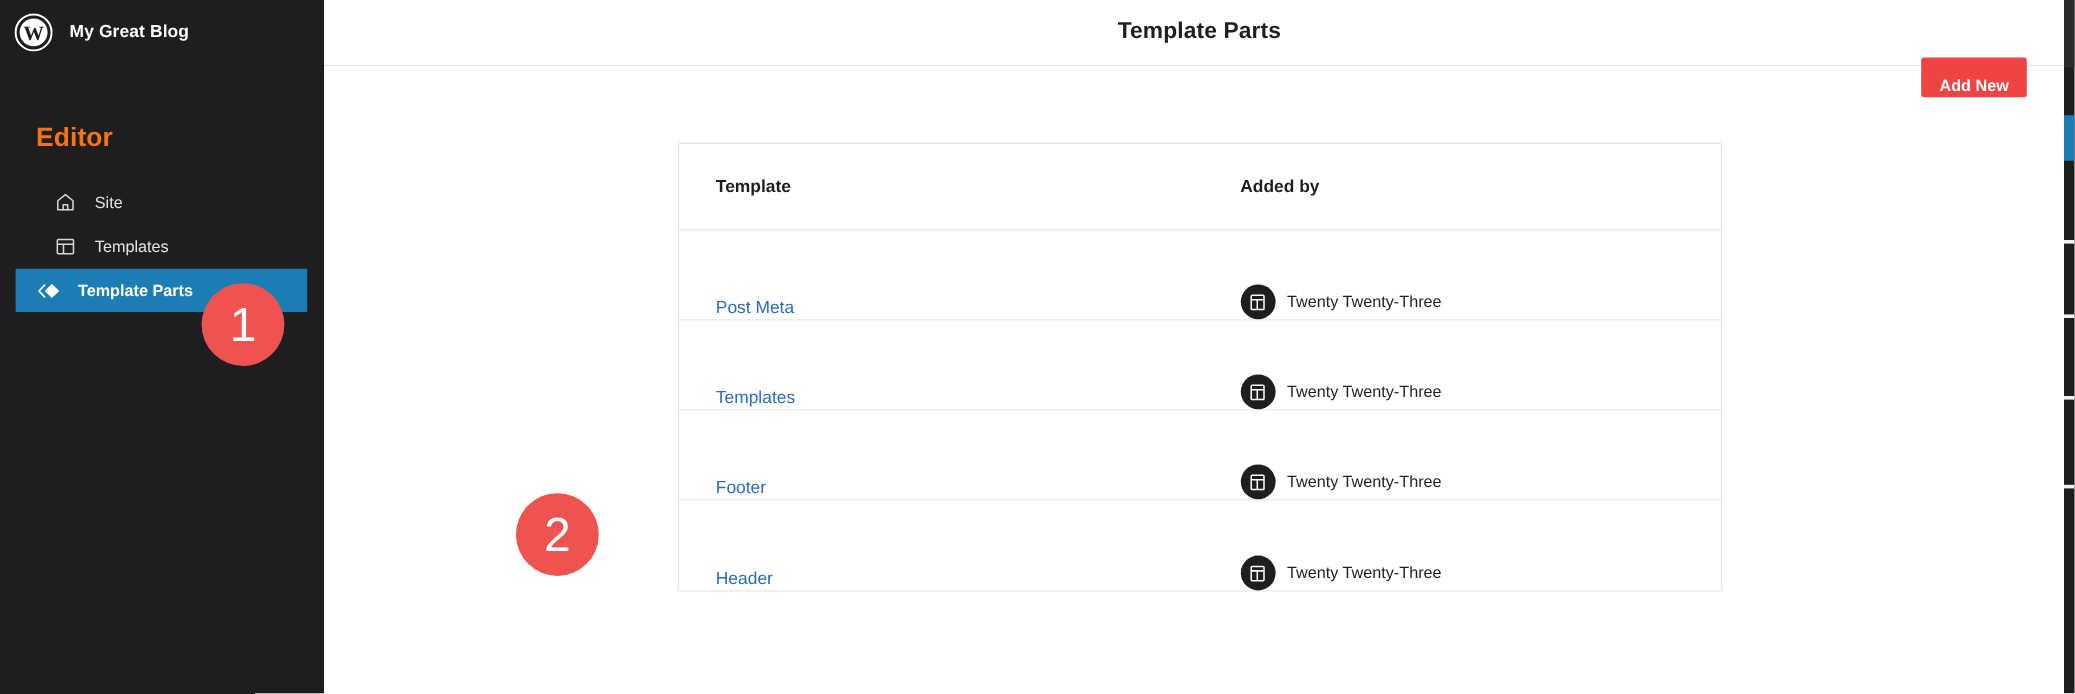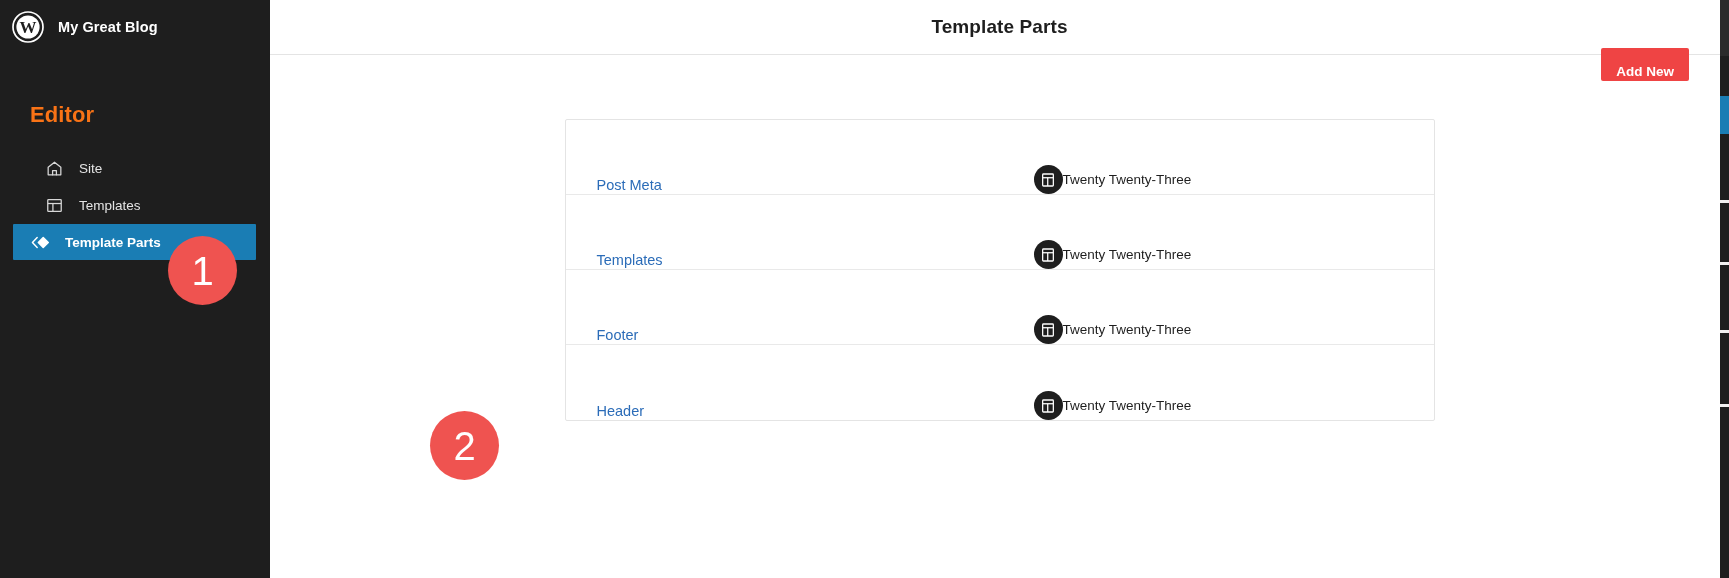--- a/index.html
+++ b/index.html
@@ -211,20 +211,21 @@
   .row-link {
     font-size: 14.5px;
     color: #2b6cb8;
     text-decoration: none;
     cursor: pointer;
   }
 
   .added-by-cell {
     display: flex;
     align-items: center;
+    gap: 10px;
   }
 
   .theme-badge {
     width: 29px;
     height: 29px;
     flex: 0 0 29px;
     border-radius: 50%;
     background: #1e1e1e;
     display: flex;
     align-items: center;
@@ -355,20 +356,24 @@
   <main id="main">
 
     <div class="topbar">
       <span class="topbar-title">Template Parts</span>
       <button class="add-new-button">Add New</button>
     </div>
 
     <div class="content-area">
       <div class="parts-table">
 
+        <div class="table-head">
+          <div class="th col-template">Template</div>
+          <div class="th col-addedby">Added by</div>
+        </div>
 
         <div class="table-row">
           <div class="col-template">
             <a class="row-link">Post Meta</a>
           </div>
           <div class="col-addedby added-by-cell">
             <span class="theme-badge">
               <svg width="16" height="16" viewBox="0 0 24 24" fill="none" stroke="#ffffff" stroke-width="1.9" stroke-linejoin="round">
                 <rect x="4" y="3" width="16" height="18" rx="1.2"></rect>
                 <path d="M4 8.6h16"></path>

